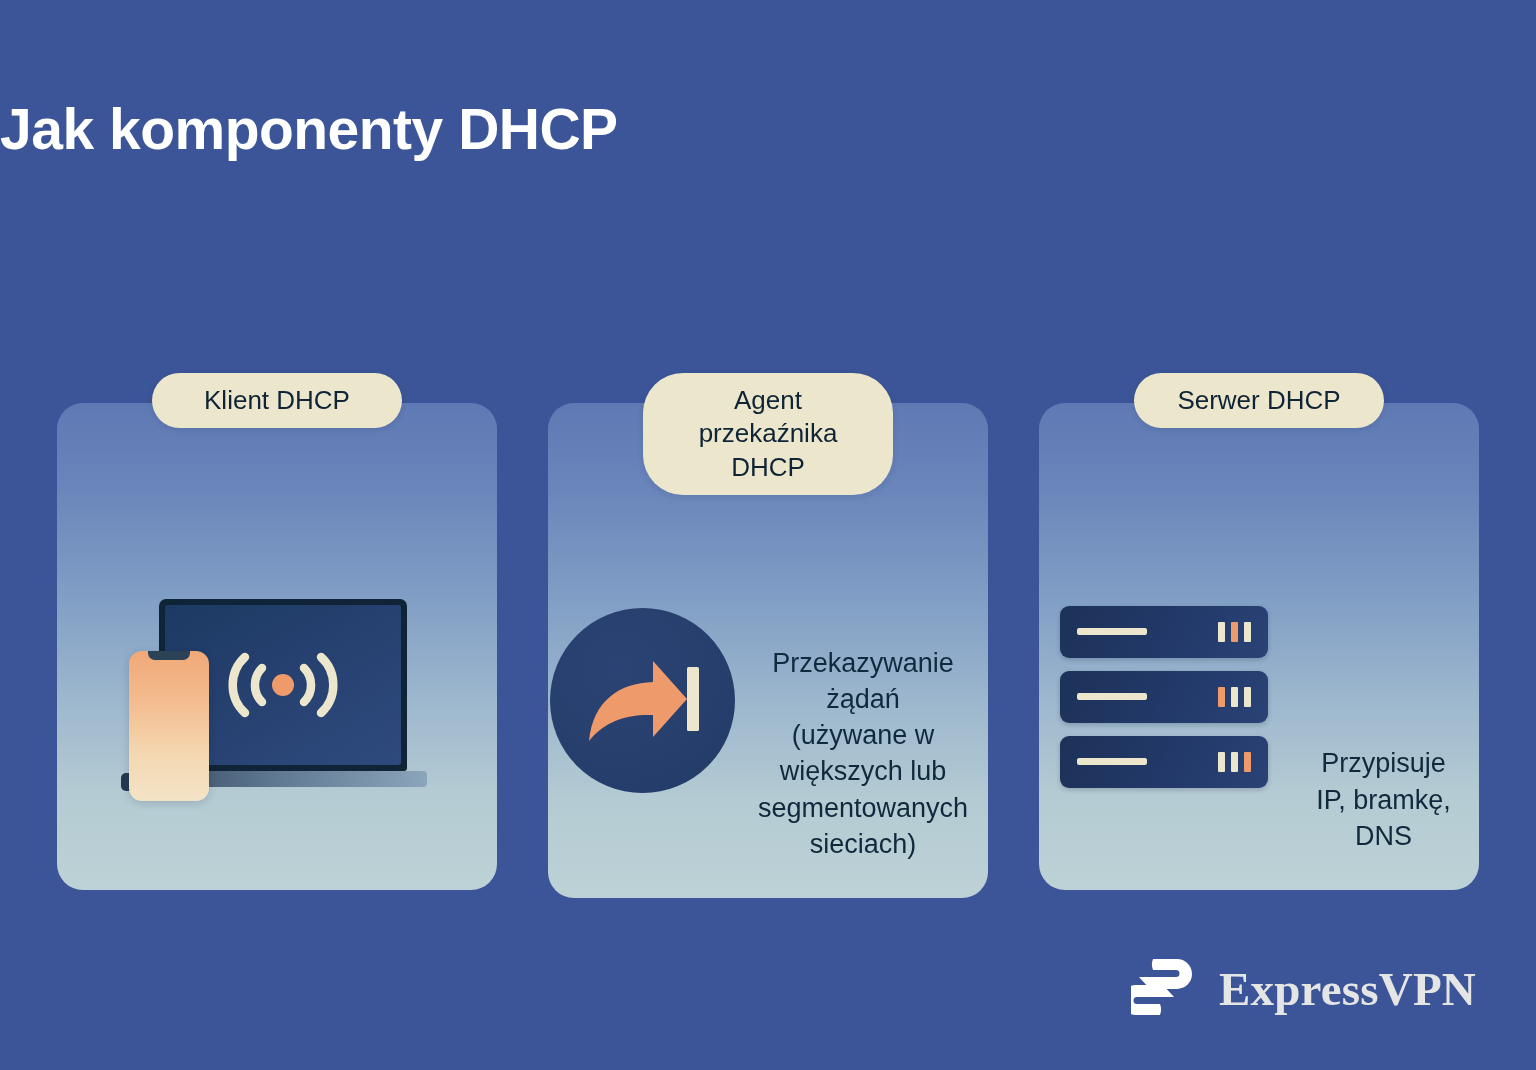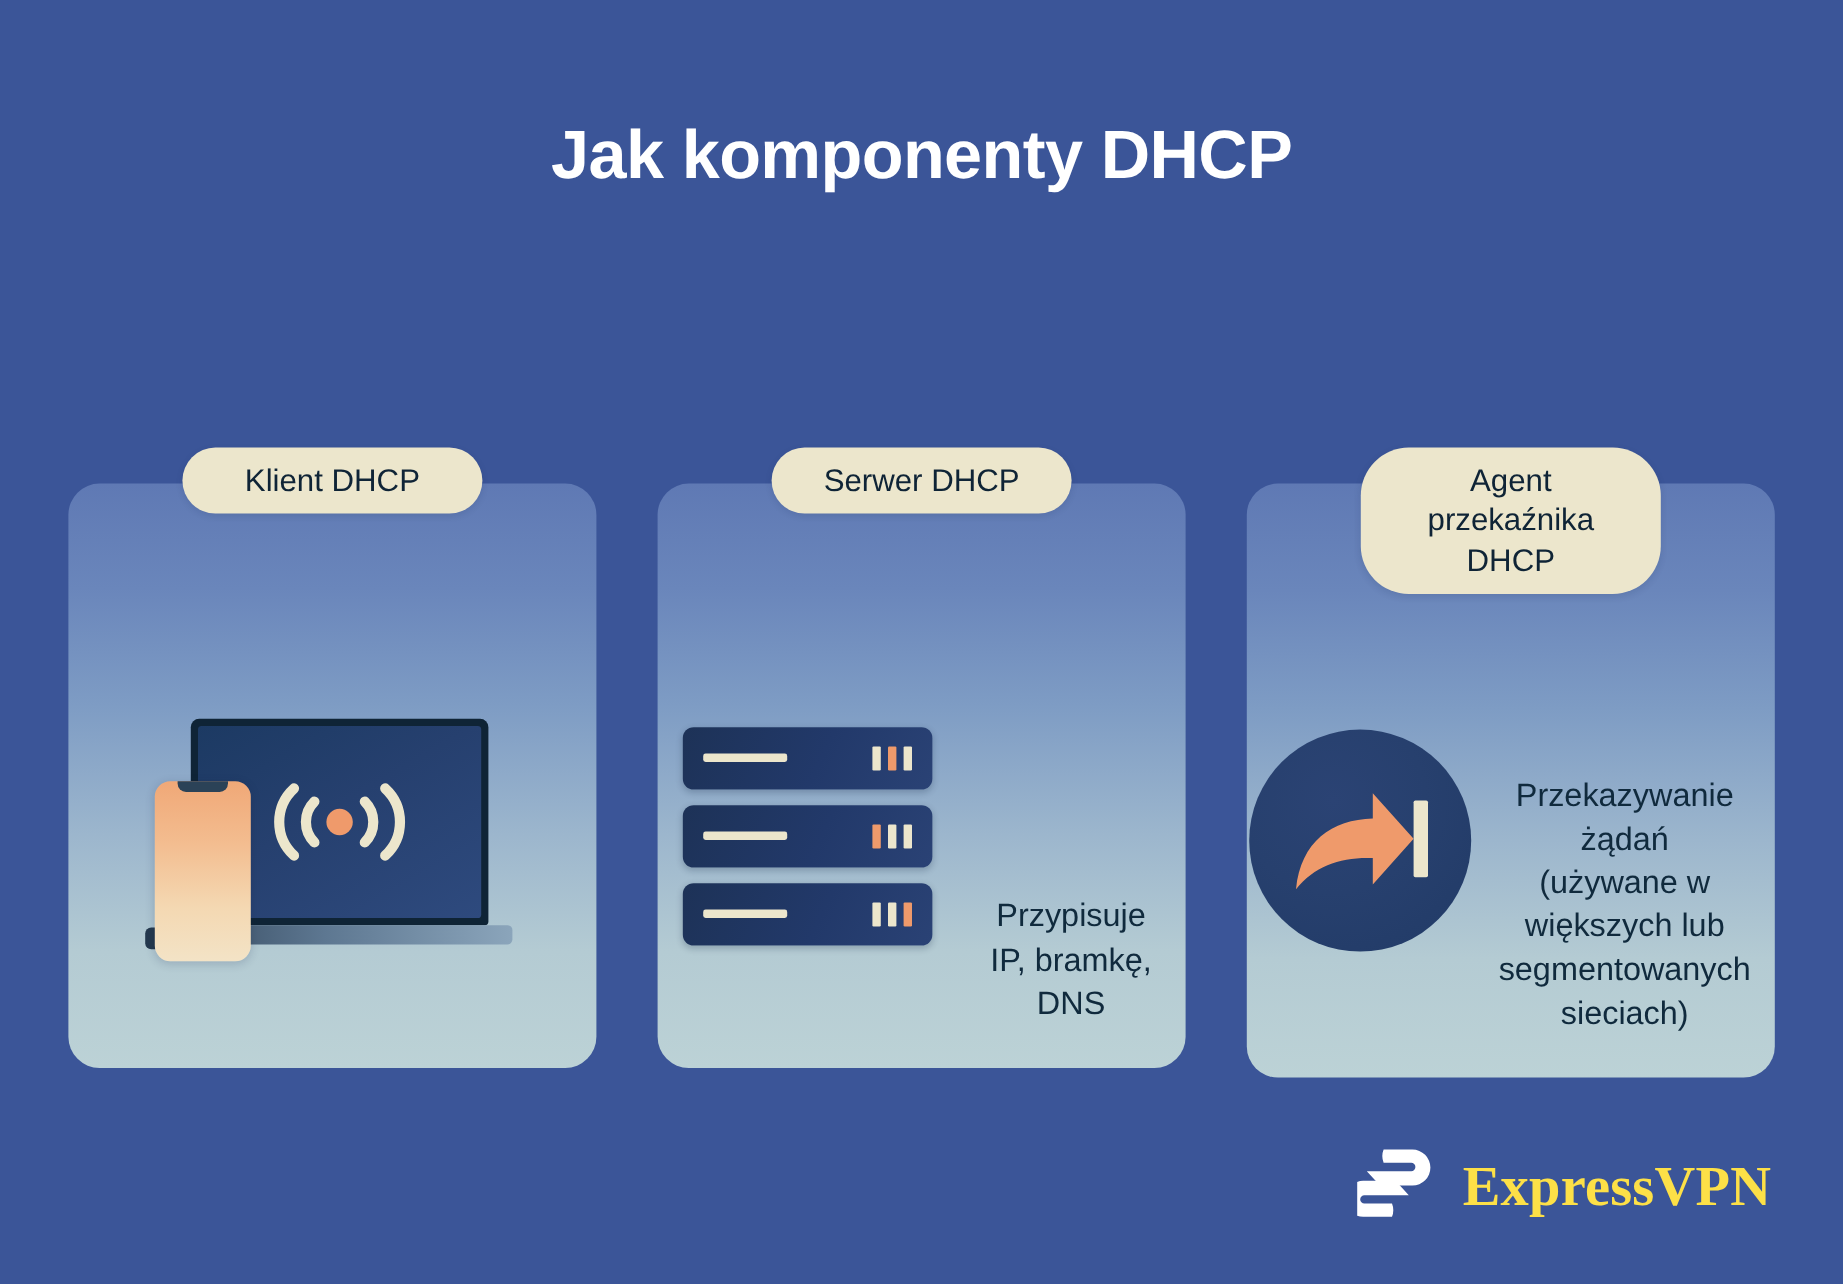--- a/index.html
+++ b/index.html
@@ -16,21 +16,20 @@
     font-family: "Liberation Sans", sans-serif;
     position: relative;
   }
 
   
   .title {
     position: absolute;
     top: 92px;
     left: 0;
     width: 1536px;
-    text-align: center;
     color: #ffffff;
     font-size: 57px;
     font-weight: bold;
     line-height: 1.33;
     letter-spacing: -0.5px;
   }
   .title-line { display: block; }
 
   
   .cards {
@@ -229,21 +228,21 @@
   .logo {
     position: absolute;
     right: 60px;
     bottom: 45px;
     display: flex;
     align-items: center;
     gap: 16px;
   }
   .logo-mark { display: block; }
   .logo-word {
-    color: #fde047;
+    color: #e5e5e5;
     font-family: "Liberation Serif", serif;
     font-size: 47px;
     font-weight: bold;
     letter-spacing: 0.2px;
   }
 </style>
 </head>
 <body>
 
 <h1 class="title">
@@ -273,72 +272,72 @@
         </div>
         <div class="laptop-base"></div>
         <div class="phone">
           <div class="phone-notch"></div>
         </div>
       </div>
     </div>
 
   </section>
 
-  <section class="card card-3">
-    <div class="badge">Serwer DHCP</div>
-
-    <div class="icon-area">
-      <div class="servers">
-        <div class="server-unit">
-          <span class="server-bar"></span>
-          <span class="server-leds">
-            <i class="led"></i>
-            <i class="led on"></i>
-            <i class="led"></i>
-          </span>
-        </div>
-        <div class="server-unit">
-          <span class="server-bar"></span>
-          <span class="server-leds">
-            <i class="led on"></i>
-            <i class="led"></i>
-            <i class="led"></i>
-          </span>
-        </div>
-        <div class="server-unit">
-          <span class="server-bar"></span>
-          <span class="server-leds">
-            <i class="led"></i>
-            <i class="led"></i>
-            <i class="led on"></i>
-          </span>
-        </div>
-      </div>
-    </div>
-
-    <p class="desc">Przypisuje IP, bramkę,
-DNS</p>
-  </section>
-
   <section class="card card-2">
     <div class="badge">Agent przekaźnika
 DHCP</div>
 
     <div class="icon-area">
       <div class="relay-circle">
         <svg width="120" height="92" viewBox="0 0 120 92" fill="none" aria-hidden="true">
           <path d="M6 86 C10 46 36 28 70 27 L70 6 L104 44 L70 82 L70 60 C44 59 22 66 6 86 Z" fill="#ef9a6b"></path>
           <rect x="104" y="12" width="12" height="64" rx="1.5" fill="#ece6cc"></rect>
         </svg>
       </div>
     </div>
 
     <p class="desc">Przekazywanie żądań
 (używane w większych lub
 segmentowanych sieciach)</p>
+  </section>
+
+  <section class="card card-3">
+    <div class="badge">Serwer DHCP</div>
+
+    <div class="icon-area">
+      <div class="servers">
+        <div class="server-unit">
+          <span class="server-bar"></span>
+          <span class="server-leds">
+            <i class="led"></i>
+            <i class="led on"></i>
+            <i class="led"></i>
+          </span>
+        </div>
+        <div class="server-unit">
+          <span class="server-bar"></span>
+          <span class="server-leds">
+            <i class="led on"></i>
+            <i class="led"></i>
+            <i class="led"></i>
+          </span>
+        </div>
+        <div class="server-unit">
+          <span class="server-bar"></span>
+          <span class="server-leds">
+            <i class="led"></i>
+            <i class="led"></i>
+            <i class="led on"></i>
+          </span>
+        </div>
+      </div>
+    </div>
+
+    <p class="desc">Przypisuje IP, bramkę,
+DNS</p>
   </section>
 
 </div>
 
 <div class="logo">
   <span class="logo-mark">
     <svg width="72" height="68" viewBox="0 0 72 68" fill="none" aria-hidden="true">
       <path d="M22 6 h24 a15 15 0 0 1 0 30 h-27 l-11 -12 h37 a3.5 3.5 0 0 0 0 -7 h-23 a15 15 0 0 1 0 -11 Z" fill="#ffffff"></path>
       <path d="M4 32 h28 l11 12 h-37 a3.5 3.5 0 0 0 0 7 h23 a15 15 0 0 1 0 11 h-24 a15 15 0 0 1 0 -30 Z" fill="#ffffff"></path>
     </svg>

